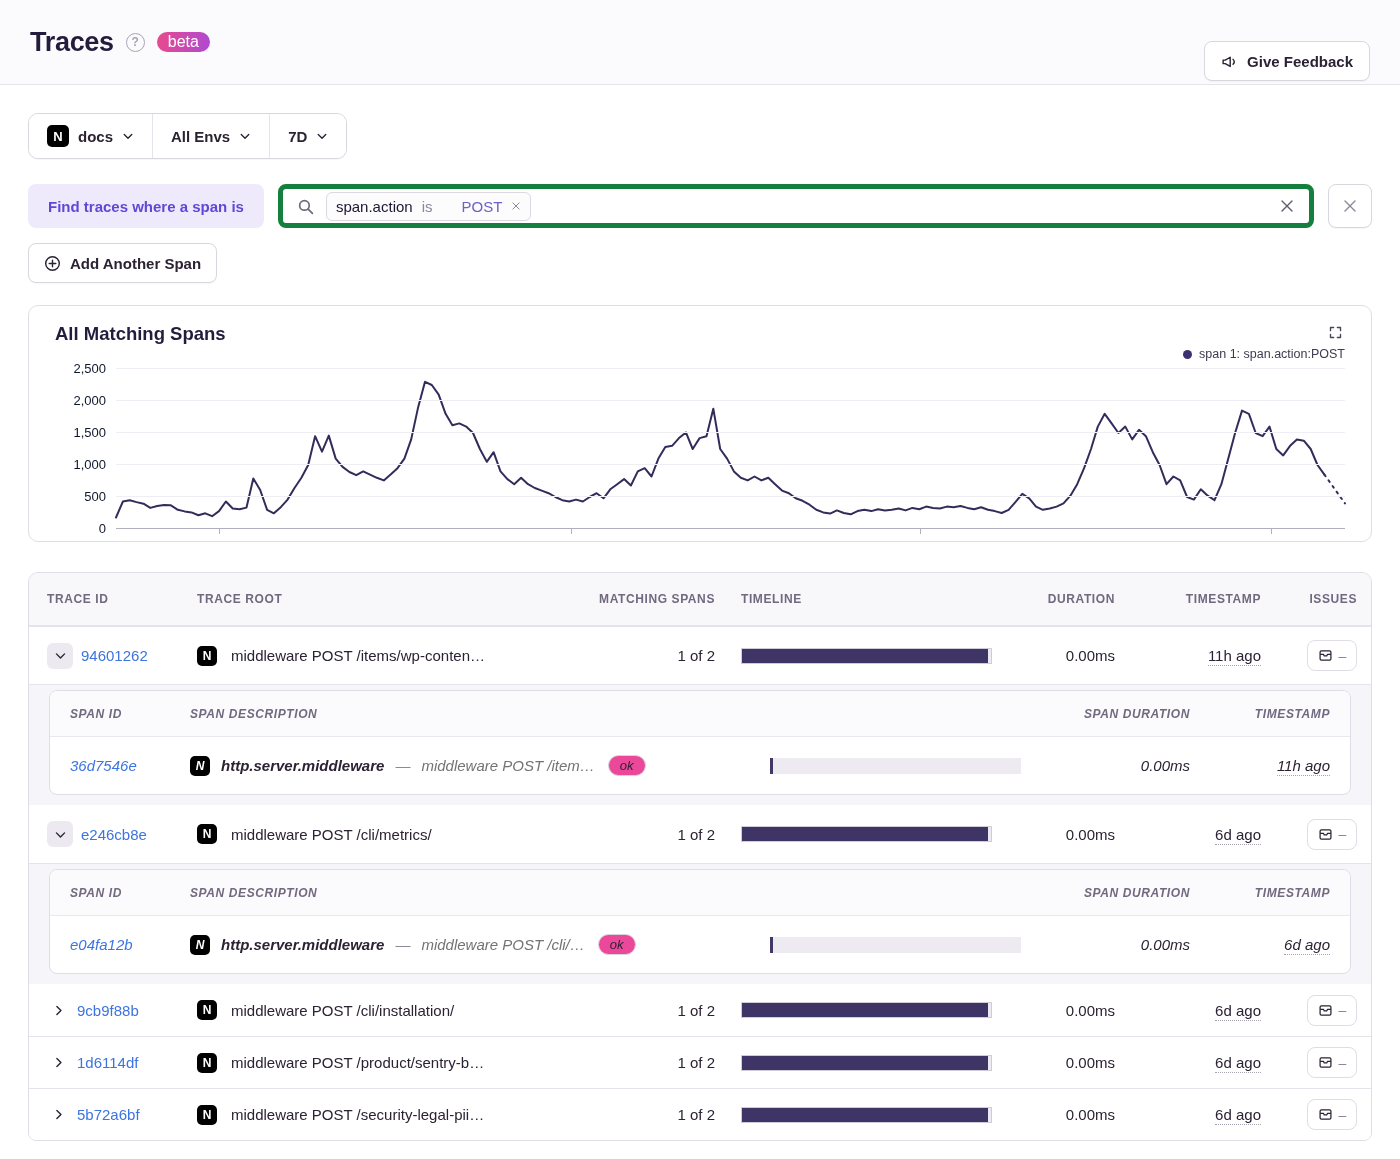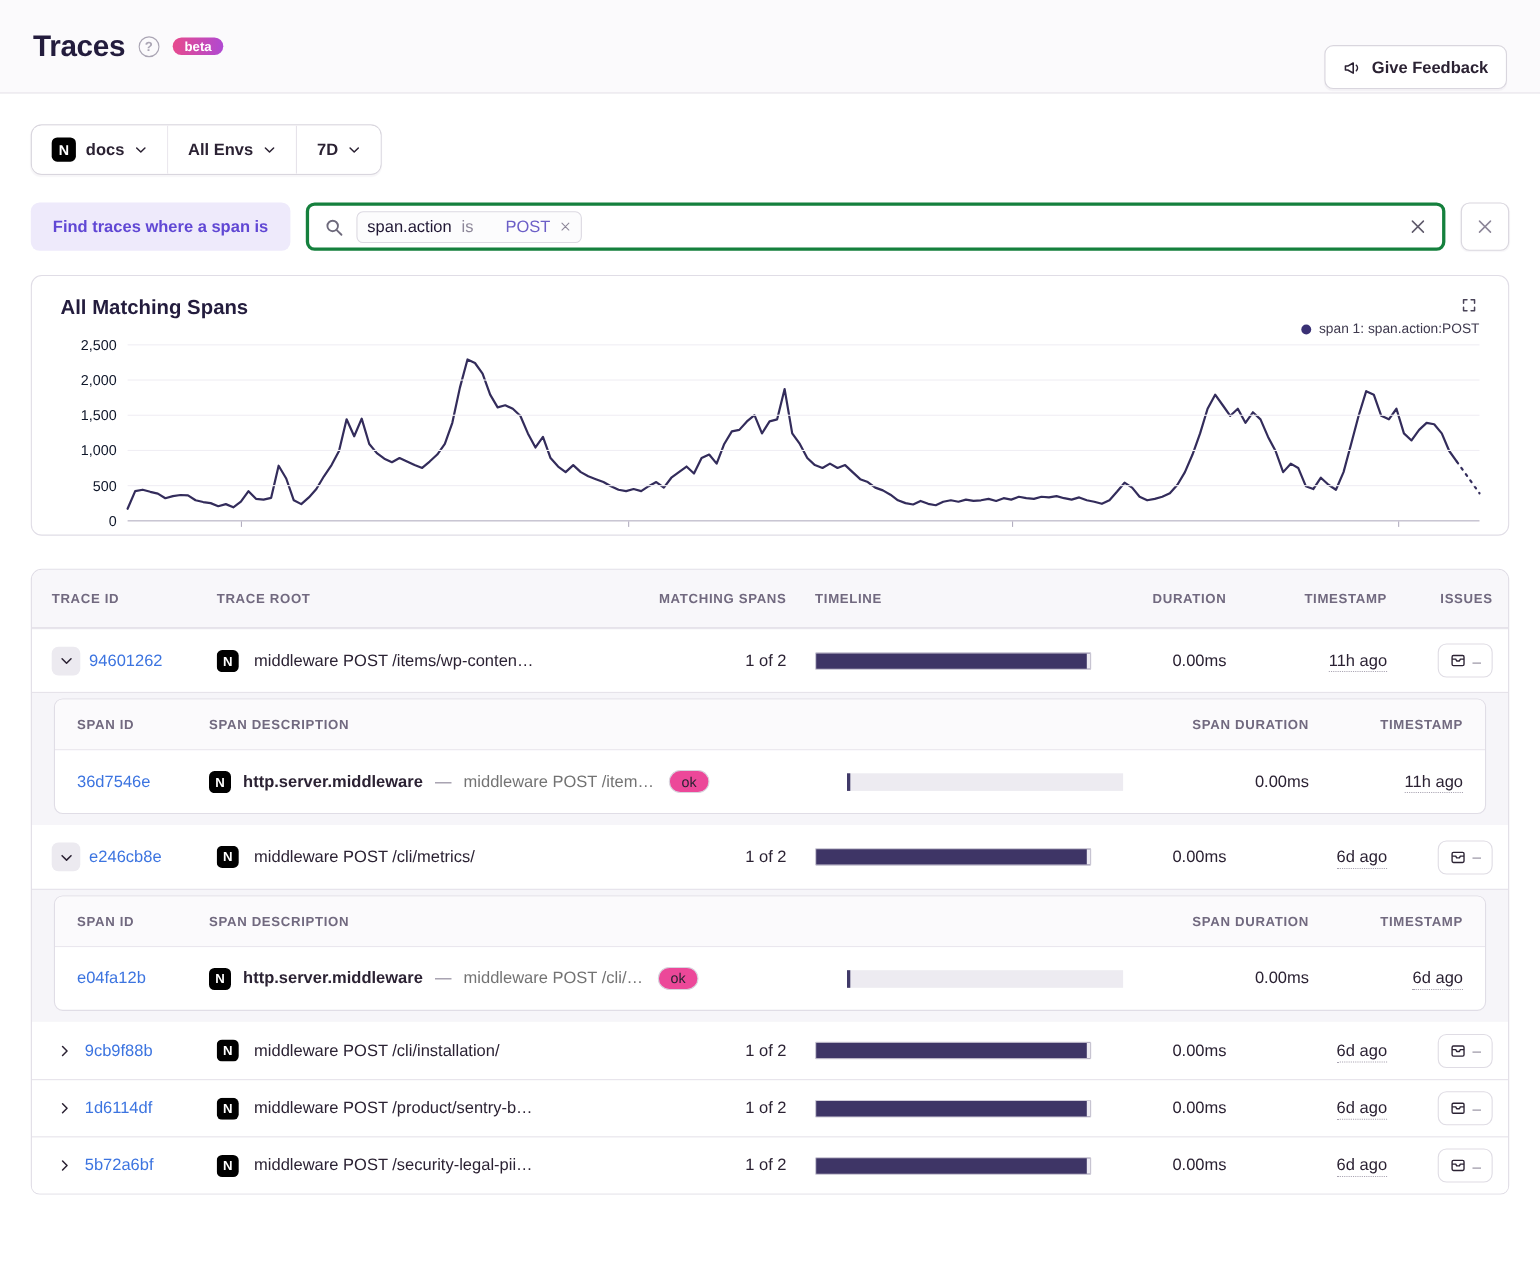--- a/index.html
+++ b/index.html
@@ -8,21 +8,21 @@
 
   
   .page-header { height:85px; background:#fbfafc; border-bottom:1px solid #e6e3ea;
     display:flex; align-items:center; justify-content:space-between; padding:0 30px; }
   .h-left { display:flex; align-items:center; gap:12px; }
   .h-left h1 { font-size:27px; font-weight:700; letter-spacing:-.3px; color:#231c3d; }
   .help { width:19px; height:19px; border:1.5px solid #aaa5b4; border-radius:50%;
     color:#aaa5b4; font-size:12px; font-weight:700; display:flex; align-items:center;
     justify-content:center; cursor:pointer; }
   .beta { background:linear-gradient(96deg,#e84a8c 0%,#af49d3 100%); color:#fff;
-    font-size:12px; font-weight:700; padding:1px 11px; border-radius:20px; }
+    font-size:16px; font-weight:400; padding:1px 11px; border-radius:20px; }
   .btn { display:inline-flex; align-items:center; gap:9px; background:#fff;
     border:1px solid #d9d6de; border-radius:8px; font-family:inherit; font-size:15px;
     font-weight:600; color:#2b2233; cursor:pointer; box-shadow:0 1px 1px rgba(40,30,70,.04); }
   .feedback { height:40px; padding:0 16px;margin-top:38px; }
 
   .content { padding:0 28px; }
 
   
   .filterbar { margin-top:28px; display:inline-flex; height:46px; border:1px solid #d9d6de;
     border-radius:10px; background:#fff; overflow:hidden; box-shadow:0 1px 1px rgba(40,30,70,.04); }
@@ -33,21 +33,21 @@
   .nlogo { width:22px; height:22px; background:#000; color:#fff; border-radius:5px;
     display:inline-flex; align-items:center; justify-content:center; font-size:13px;
     font-weight:700; flex:none; }
   .nlogo.sm { width:20px; height:20px; font-size:12px; }
   .chev-ico { color:#2b2233; display:flex; }
 
   
   .query-row { margin-top:25px; display:flex; align-items:stretch; gap:14px; }
   .find-chip { background:#eeeafb; color:#6047d4; font-size:15px; font-weight:700;
     border-radius:8px; display:flex; align-items:center; padding:0 20px; height:44px; }
-  .searchbox { flex:1; height:44px; border:3px solid #15803d; border-radius:8px;
+  .searchbox { flex:1; height:44px; border:5px solid #15803d; border-radius:8px;
     background:#fff; display:flex; align-items:center; padding:0 14px; gap:12px; cursor:text; }
   .search-ico { color:#6e6a7c; display:flex; }
   .token { display:inline-flex; align-items:center; gap:9px; height:29px;
     border:1px solid #dcd9e2; background:#fcfcfd; border-radius:6px; padding:0 9px;
     font-size:15px; cursor:pointer; }
   .tk { color:#1f1633; } .top { color:#8d8799; } .tv { color:#6C5FC7;padding-left:20px; }
   .xico { color:#8d8799; display:flex; cursor:pointer; }
   .clear { margin-left:auto; color:#5f5a6b; }
   .sqbtn { width:44px; height:44px; justify-content:center; gap:0; color:#4a4458; }
   .add-span { margin-top:15px; height:40px; padding:0 15px; }
@@ -97,21 +97,21 @@
   .ts { border-bottom:1px dotted #a8a3b1; padding-bottom:1px; cursor:default; }
   .issues-btn { width:50px; height:31px; border:1px solid #dfdce4; border-radius:8px;
     background:#fff; display:inline-flex; align-items:center; justify-content:center;
     gap:6px; color:#8d8799; font-size:14px; cursor:pointer; }
   .c7 { text-align:right; }
 
   
   .band { background:#f6f5f9; border-top:1px solid #e6e3ea; padding:5px 20px 10px; }
   .subtable { border:1px solid #e0dde6; border-radius:8px; background:#fff; overflow:hidden; }
   .sgrid { display:grid; grid-template-columns:120px 1fr 300px 120px 140px;
-    align-items:center; padding:0 20px; }
+    align-items:center; padding:0 20px;font-style:italic; }
   .sthead { height:46px; background:#fbfafc; border-bottom:1px solid #eae7ee; }
   .srow { height:57px; }
   .sdesc { display:flex; align-items:center; gap:11px; font-size:15px;
     white-space:nowrap; overflow:hidden; padding-right:12px; }
   .sdesc b { font-weight:700; color:#2b2233; }
   .sep { color:#8d8799; } .gray { color:#737373; }
   .okpill { border:1px solid #d8d5de; background:#ec4899; color:#2b2233; font-size:13px;
     border-radius:20px; padding:2px 11px; margin-left:2px; }
   .sbar { width:251px; height:16px; background:#edebf1; position:relative; }
   .sbar .tick { position:absolute; left:0; top:0; bottom:0; width:3px; background:#403968; }
@@ -193,20 +193,29 @@
     </div>
     <button class="btn sqbtn">
       <span class="xico">
           <svg width="16" height="16" viewBox="0 0 16 16" stroke="currentColor" stroke-width="1.4" stroke-linecap="round">
             <path d="M3 3l10 10M13 3L3 13"></path>
           </svg>
         </span>
     </button>
   </div>
 
+  <button class="btn add-span">
+    <span class="chev-ico">
+        <svg width="17" height="17" viewBox="0 0 18 18" fill="none" stroke="currentColor" stroke-width="1.5" stroke-linecap="round">
+          <circle cx="9" cy="9" r="7.2"></circle>
+          <path d="M9 5.5v7M5.5 9h7"></path>
+        </svg>
+      </span>
+    <span>Add Another Span</span>
+  </button>
 
   <section class="card chart-card">
     <div class="chart-head">
       <h2>All Matching Spans</h2>
       <button class="fsbtn">
         <svg width="15" height="15" viewBox="0 0 24 24" fill="none" stroke="currentColor" stroke-width="2.2" stroke-linecap="round" stroke-linejoin="round">
             <path d="M4 9V4h5M15 4h5v5M20 15v5h-5M9 20H4v-5"></path>
           </svg>
       </button>
     </div>

